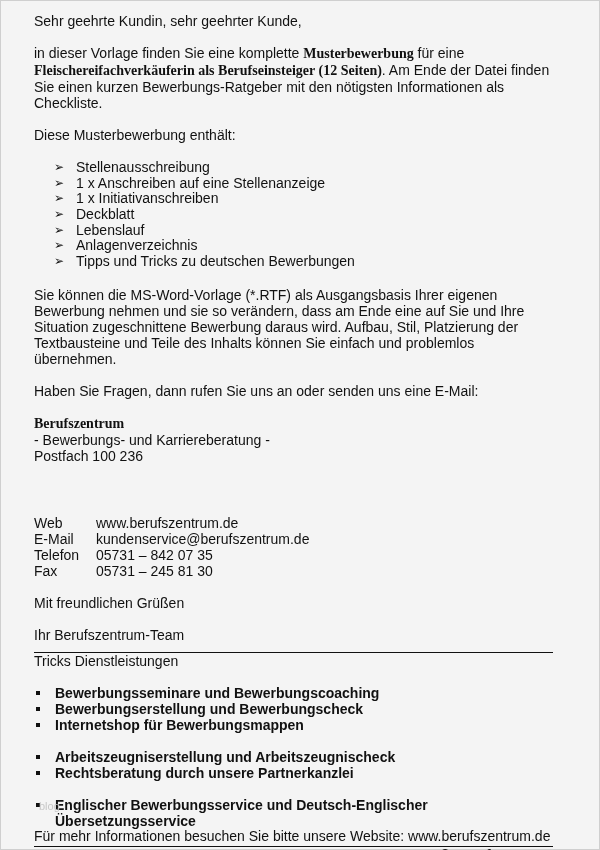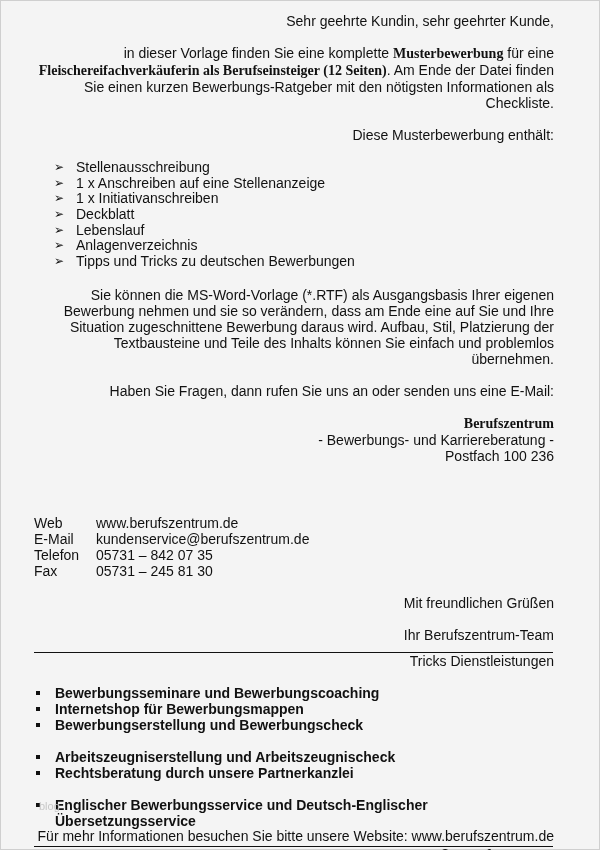--- a/index.html
+++ b/index.html
@@ -10,21 +10,21 @@
       color: #111;
       font-size: 14px;
       line-height: 16px;
       position: relative;
     }
     .frame {
       position: absolute; left: 0; top: 0; width: 598px; height: 848px;
       border: 1px solid #cfcfcf;
     }
     .doc { position: absolute; left: 34px; top: 13px; width: 520px; }
-    p { margin: 0; text-align: right; }
+    p { margin: 0; }
     .gap { height: 16px; }
     b { font-weight: bold; font-family: Liberation Serif, serif; }
     .arrow-list { list-style: none; margin: 0; padding: 0; }
     .arrow-list li { position: relative; padding-left: 42px; height: 15.7px; }
     .arrow-list .arr { position: absolute; left: 20px; top: 0; font-size: 12px; }
     .sq-list { list-style: none; margin: 0; padding: 0; }
     .sq-list li { position: relative; padding-left: 21px; height: 16px; font-weight: bold; }
     .sq-list .sq { position: absolute; left: 2px; top: 6px; width: 4px; height: 4px; background: #111; }
     .contact { display: grid; grid-template-columns: 62px auto; margin-top: 35px; }
     .rule { border-top: 1px solid #111; width: 519px; }
@@ -74,22 +74,22 @@
   <div class="gap"></div>
   <p>Mit freundlichen Grüßen</p>
   <div class="gap"></div>
   <p>Ihr Berufszentrum-Team</p>
   <div style="height:9px"></div>
   <div class="rule"></div>
   <p>Tricks Dienstleistungen</p>
   <div class="gap"></div>
   <ul class="sq-list">
     <li><span class="sq"></span><span>Bewerbungsseminare und Bewerbungscoaching</span></li>
+    <li><span class="sq"></span><span>Bewerbungserstellung und Bewerbungscheck</span></li>
     <li><span class="sq"></span><span>Internetshop für Bewerbungsmappen</span></li>
-    <li><span class="sq"></span><span>Bewerbungserstellung und Bewerbungscheck</span></li>
   </ul>
   <div class="gap"></div>
   <ul class="sq-list">
     <li><span class="sq"></span><span>Arbeitszeugniserstellung und Arbeitszeugnischeck</span></li>
     <li><span class="sq"></span><span>Rechtsberatung durch unsere Partnerkanzlei</span></li>
   </ul>
   <div class="gap"></div>
   <ul class="sq-list">
     <li><span class="sq"></span><span>Englischer Bewerbungsservice und Deutsch-Englischer Übersetzungsservice</span></li>
   </ul>

